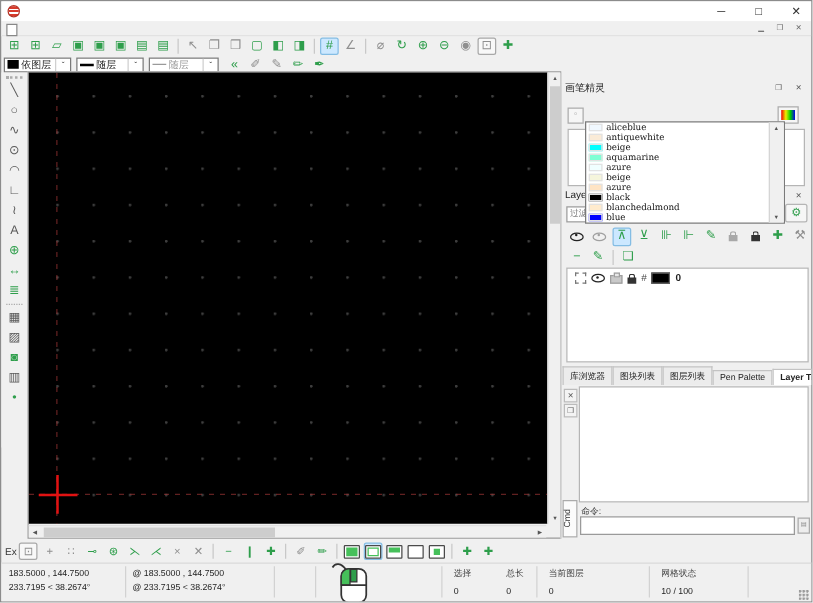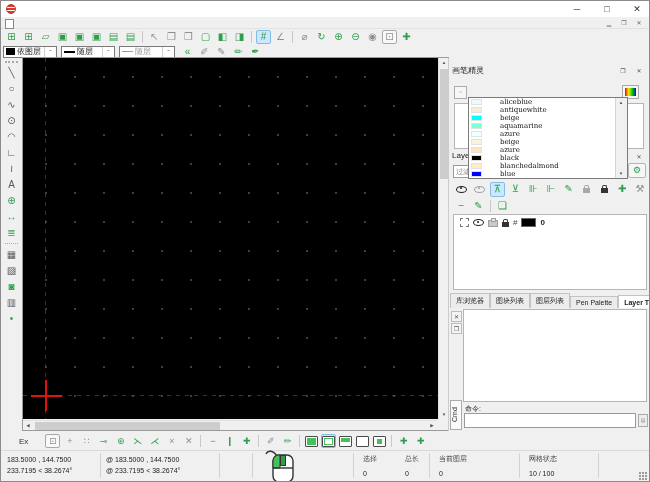--- a/index.html
+++ b/index.html
@@ -21,21 +21,21 @@
   .mdibtn{width:12px;height:10px;text-align:center;line-height:10px;font-size:6px;color:#666;}
   
   .hbar{position:absolute;display:flex;align-items:center;}
   #toolbar1{left:2px;top:28px;width:646px;height:16px;}
   #toolbar2{left:2px;top:44px;width:646px;height:13px;}
   .tbtn{width:15px;height:14px;display:flex;align-items:center;justify-content:center;margin:0 1px;border:1px solid transparent;border-radius:2px;box-sizing:border-box;}
   .tbtn .glyph{font-size:10px;line-height:1;}
   .tbtn.active{background:#cce8ff;border-color:#84bde4;}
   .tbtn.framed{border-color:#a8a8a8;background:#f8f8f8;}
   .sep{width:1px;height:12px;background:#c8c8c8;margin:0 3px;flex:none;}
-  .tblabel{font-size:8px;color:#333;margin:0 16px;}
+  .tblabel{font-size:8px;color:#333;margin:0 1px;}
   
   .combo{height:12px;background:#fff;border:1px solid #7a7a7a;display:flex;align-items:center;margin-right:4px;box-sizing:border-box;}
   .combo .cbody{display:flex;align-items:center;gap:2px;padding:0 2px;flex:1;overflow:hidden;white-space:nowrap;}
   .combo .carrow{width:11px;height:100%;border-left:1px solid #d0d0d0;text-align:center;font-size:7px;color:#555;line-height:11px;}
   .csw-fill{width:9px;height:7px;background:#000;flex:none;}
   .csw-line{width:11px;height:2px;background:#000;flex:none;}
   .csw-thin{width:11px;height:1px;background:#9a9a9a;flex:none;}
   .combo.muted .clabel{color:#9a9a9a;}
   .clabel{font-size:8px;}
   
@@ -67,21 +67,21 @@
   #pw-apply{position:absolute;left:453px;top:85px;width:13px;height:13px;border:1px solid #ababab;background:#f6f6f6;box-sizing:border-box;text-align:center;line-height:11px;font-size:6px;color:#888;}
   #pw-combo{position:absolute;left:469px;top:84px;width:148px;height:14px;background:#fff;border:1px solid #7a7a7a;box-sizing:border-box;display:flex;}
   #pw-combo .val{flex:1;font-size:8px;padding:1px 0 0 3px;}
   #pw-combo .carrow{width:14px;background:#cce8ff;border-left:1px solid #84bde4;text-align:center;font-size:7px;color:#333;line-height:12px;}
   #pw-colorbtn{position:absolute;left:621px;top:84px;width:17px;height:14px;border:1px solid #ababab;background:#f6f6f6;box-sizing:border-box;display:flex;align-items:center;justify-content:center;}
   .i-rainbow{width:11px;height:8px;background:linear-gradient(90deg,#e00,#ee0,#0c0,#00e);}
   #pw-preview{position:absolute;left:453px;top:102px;width:190px;height:46px;background:#fff;border:1px solid #b5b5b5;box-sizing:border-box;}
   
   #dropdown{position:absolute;left:467px;top:96px;width:160px;height:82px;background:#fff;border:1px solid #7a7a7a;box-sizing:border-box;z-index:99;display:flex;}
   #dd-list{flex:1;overflow:hidden;}
-  .dd-item{height:8px;display:flex;align-items:center;gap:18px;padding-left:2px;}
+  .dd-item{height:8px;display:flex;align-items:center;gap:3px;padding-left:2px;}
   .dd-swatch{width:11px;height:6px;flex:none;border:1px solid #e2e2e2;box-sizing:border-box;}
   .dd-label{font-size:7px;font-family:"DejaVu Serif","Liberation Serif",serif;color:#111;}
   #dd-scroll{width:11px;background:#f0f0f0;border-left:1px solid #d5d5d5;position:relative;}
   #dd-scroll .sarrow{width:10px;}
   #dd-up{top:0;} #dd-down{bottom:0;}
   
   #lp-filter{position:absolute;left:452px;top:164px;width:172px;height:13px;border:1px solid #9a9a9a;background:#fff;box-sizing:border-box;font-size:7px;padding:1px 2px;font-family:inherit;color:#222;}
   #lp-gear{position:absolute;left:627px;top:162px;width:18px;height:15px;border:1px solid #b5b5b5;border-radius:2px;background:#f6f6f6;box-sizing:border-box;text-align:center;line-height:13px;font-size:9px;color:#2e9e4b;}
   #lp-tools1{left:452px;top:180px;width:196px;height:16px;}
   #lp-tools1 .tbtn{width:16px;height:15px;}

